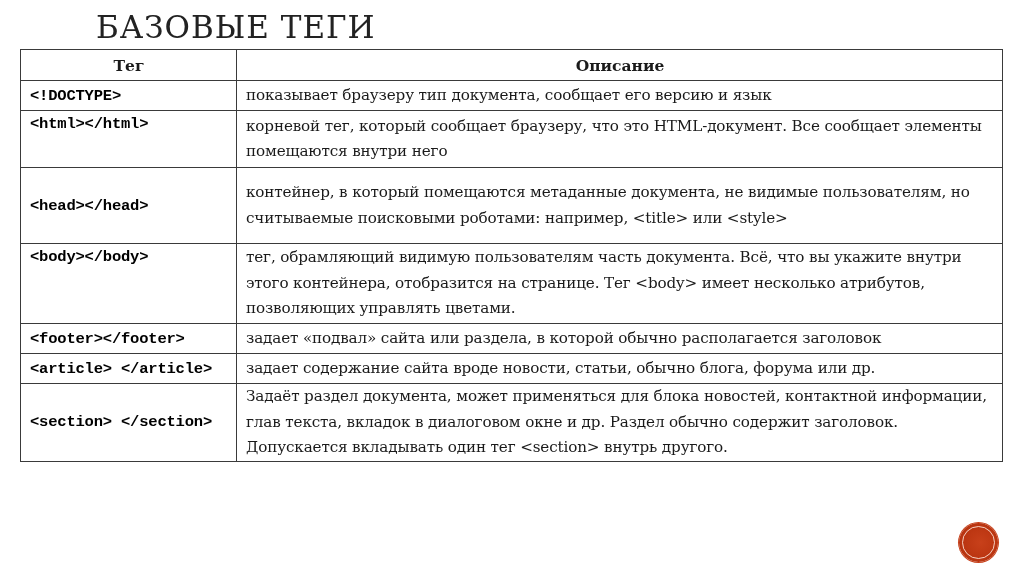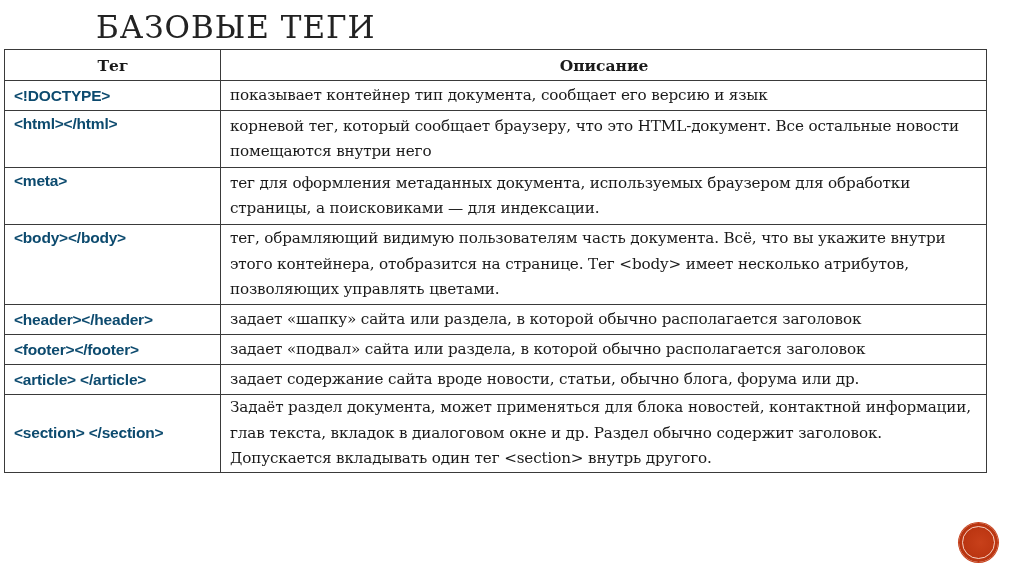--- a/index.html
+++ b/index.html
@@ -22,21 +22,21 @@
       font-family: "DejaVu Serif", serif;
       font-size: 31px;
       line-height: 46px;
       letter-spacing: 1px;
       color: #222222;
       font-weight: normal;
       white-space: nowrap;
     }
     table.tags-table {
       position: absolute;
-      left: 4px;
+      left: 20px;
       top: 49px;
       width: 982px;
       border-collapse: collapse;
       table-layout: fixed;
     }
     table.tags-table td, table.tags-table th {
       border: 1.5px solid #3a3a3a;
       vertical-align: middle;
       padding: 0 8px 0 9px;
     }
@@ -44,24 +44,24 @@
       height: 30px;
       font-family: "DejaVu Serif", serif;
       font-weight: bold;
       font-size: 15.5px;
       text-align: center;
       color: #1a1a1a;
     }
     col.col-tag { width: 216px; }
     col.col-desc { width: 766px; }
     td.tag-cell {
-      font-family: Liberation Sans, sans-serif;
+      font-family: Liberation Mono, monospace;
       font-weight: bold;
       font-size: 15.5px;
-      color: #0c4a6e;
+      color: #000000;
       white-space: nowrap;
       letter-spacing: -0.2px;
     }
     td.tag-cell.top { vertical-align: top; padding-top: 4px; margin-left: 29px; }
     td.desc-cell {
       font-family: "DejaVu Serif", serif;
       font-size: 15.2px;
       line-height: 25.5px;
       color: #1a1a1a;
       padding-top: 1px;
@@ -101,37 +101,33 @@
   </colgroup>
   <thead>
     <tr>
       <th>Тег</th>
       <th>Описание</th>
     </tr>
   </thead>
   <tbody>
     <tr class="h1">
       <td class="tag-cell">&lt;!DOCTYPE&gt;</td>
-      <td class="desc-cell">показывает контейнер тип документа, сообщает его версию и язык</td>
+      <td class="desc-cell">показывает браузеру тип документа, сообщает его версию и язык</td>
     </tr>
     <tr class="h2">
       <td class="tag-cell top">&lt;html&gt;&lt;/html&gt;</td>
-      <td class="desc-cell">корневой тег, который сообщает браузеру, что это HTML-документ. Все остальные новости помещаются внутри него</td>
+      <td class="desc-cell">корневой тег, который сообщает браузеру, что это HTML-документ. Все сообщает элементы помещаются внутри него</td>
     </tr>
-    <tr class="h2">
-      <td class="tag-cell top">&lt;meta&gt;</td>
-      <td class="desc-cell">тег для оформления метаданных документа, используемых браузером для обработки страницы, а поисковиками — для индексации.</td>
+    <tr class="h3">
+      <td class="tag-cell">&lt;head&gt;&lt;/head&gt;</td>
+      <td class="desc-cell">контейнер, в который помещаются метаданные документа, не видимые пользователям, но считываемые поисковыми роботами: например, &lt;title&gt; или &lt;style&gt;</td>
     </tr>
     <tr class="h3">
       <td class="tag-cell top">&lt;body&gt;&lt;/body&gt;</td>
       <td class="desc-cell">тег, обрамляющий видимую пользователям часть документа. Всё, что вы укажите внутри этого контейнера, отобразится на странице. Тег &lt;body&gt; имеет несколько атрибутов, позволяющих управлять цветами.</td>
-    </tr>
-    <tr class="h1">
-      <td class="tag-cell">&lt;header&gt;&lt;/header&gt;</td>
-      <td class="desc-cell">задает «шапку» сайта или раздела, в которой обычно располагается заголовок</td>
     </tr>
     <tr class="h1">
       <td class="tag-cell">&lt;footer&gt;&lt;/footer&gt;</td>
       <td class="desc-cell">задает «подвал» сайта или раздела, в которой обычно располагается заголовок</td>
     </tr>
     <tr class="h1">
       <td class="tag-cell">&lt;article&gt; &lt;/article&gt;</td>
       <td class="desc-cell">задает содержание сайта вроде новости, статьи, обычно блога, форума или др.</td>
     </tr>
     <tr class="h3">

